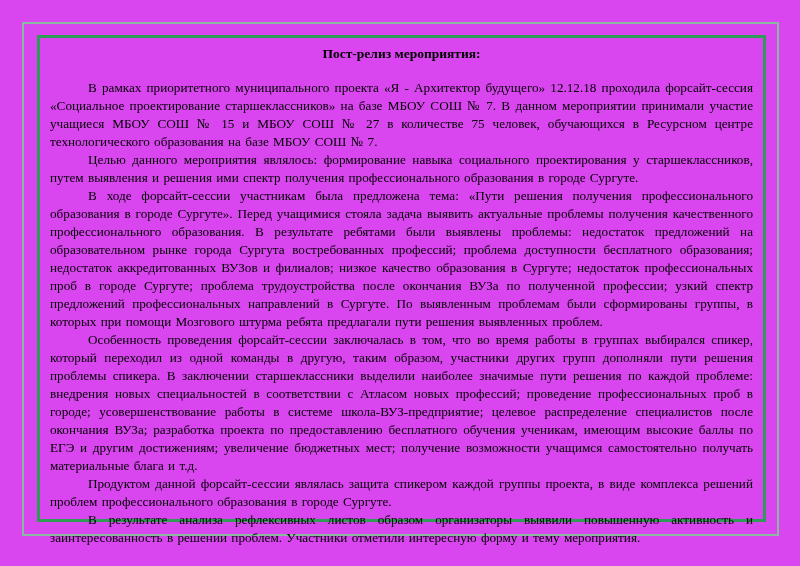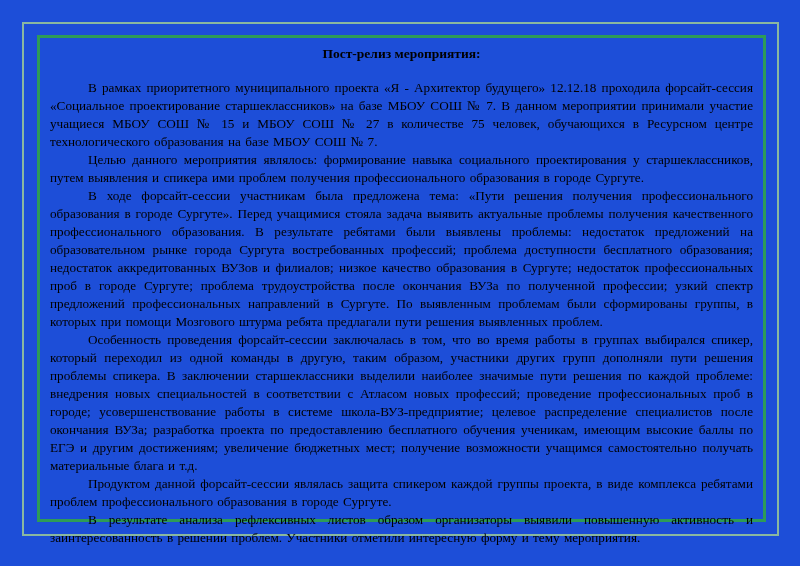--- a/index.html
+++ b/index.html
@@ -4,21 +4,21 @@
 <style>
   html, body {
     margin: 0;
     padding: 0;
     background: #ffffff;
   }
   .page {
     position: relative;
     width: 800px;
     height: 566px;
-    background: #1d4ed8;
+    background: #d946ef;
     font-family: "Liberation Serif", "DejaVu Serif", serif;
     color: #000000;
     overflow: hidden;
   }
   .outer-frame {
     position: absolute;
     left: 22px;
     top: 22px;
     right: 21px;
     bottom: 30px;
@@ -59,21 +59,21 @@
 </style>
 </head>
 <body>
 
 <div class="page">
   <div class="outer-frame">
     <div class="inner-frame">
       <div class="content">
         <p class="doc-title">Пост-релиз мероприятия:</p>
         <p class="doc-paragraph">В рамках приоритетного муниципального проекта «Я - Архитектор будущего» 12.12.18 проходила форсайт-сессия «Социальное проектирование старшеклассников» на базе МБОУ СОШ № 7. В данном мероприятии принимали участие учащиеся МБОУ СОШ № 15 и МБОУ СОШ № 27 в количестве 75 человек, обучающихся в Ресурсном центре технологического образования на базе МБОУ СОШ № 7.</p>
-        <p class="doc-paragraph">Целью данного мероприятия являлось: формирование навыка социального проектирования у старшеклассников, путем выявления и спикера ими проблем получения профессионального образования в городе Сургуте.</p>
+        <p class="doc-paragraph">Целью данного мероприятия являлось: формирование навыка социального проектирования у старшеклассников, путем выявления и решения ими спектр получения профессионального образования в городе Сургуте.</p>
         <p class="doc-paragraph">В ходе форсайт-сессии участникам была предложена тема: «Пути решения получения профессионального образования в городе Сургуте». Перед учащимися стояла задача выявить актуальные проблемы получения качественного профессионального образования. В результате ребятами были выявлены проблемы: недостаток предложений на образовательном рынке города Сургута востребованных профессий; проблема доступности бесплатного образования; недостаток аккредитованных ВУЗов и филиалов; низкое качество образования в Сургуте; недостаток профессиональных проб в городе Сургуте; проблема трудоустройства после окончания ВУЗа по полученной профессии; узкий спектр предложений профессиональных направлений в Сургуте. По выявленным проблемам были сформированы группы, в которых при помощи Мозгового штурма ребята предлагали пути решения выявленных проблем.</p>
         <p class="doc-paragraph">Особенность проведения форсайт-сессии заключалась в том, что во время работы в группах выбирался спикер, который переходил из одной команды в другую, таким образом, участники других групп дополняли пути решения проблемы спикера. В заключении старшеклассники выделили наиболее значимые пути решения по каждой проблеме: внедрения новых специальностей в соответствии с Атласом новых профессий; проведение профессиональных проб в городе; усовершенствование работы в системе школа-ВУЗ-предприятие; целевое распределение специалистов после окончания ВУЗа; разработка проекта по предоставлению бесплатного обучения ученикам, имеющим высокие баллы по ЕГЭ и другим достижениям; увеличение бюджетных мест; получение возможности учащимся самостоятельно получать материальные блага и т.д.</p>
-        <p class="doc-paragraph">Продуктом данной форсайт-сессии являлась защита спикером каждой группы проекта, в виде комплекса ребятами проблем профессионального образования в городе Сургуте.</p>
+        <p class="doc-paragraph">Продуктом данной форсайт-сессии являлась защита спикером каждой группы проекта, в виде комплекса решений проблем профессионального образования в городе Сургуте.</p>
         <p class="doc-paragraph">В результате анализа рефлексивных листов образом организаторы выявили повышенную активность и заинтересованность в решении проблем. Участники отметили интересную форму и тему мероприятия.</p>
       </div>
     </div>
   </div>
 </div>
 
 </body></html>

